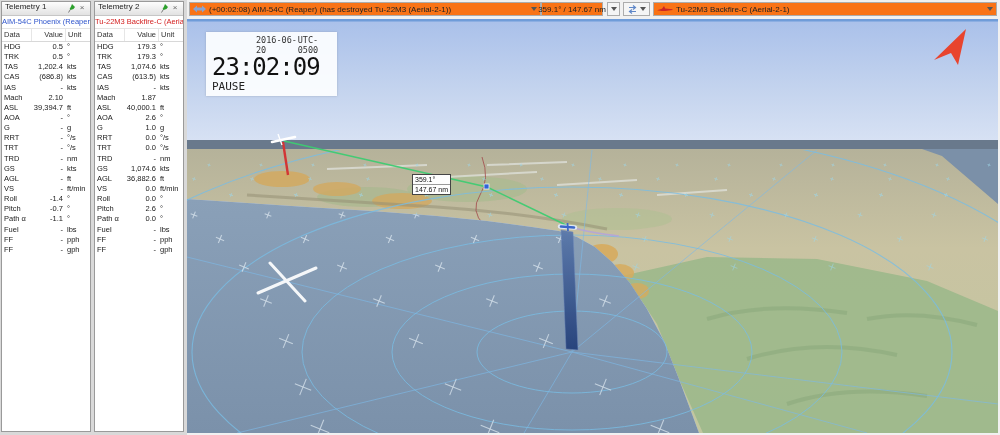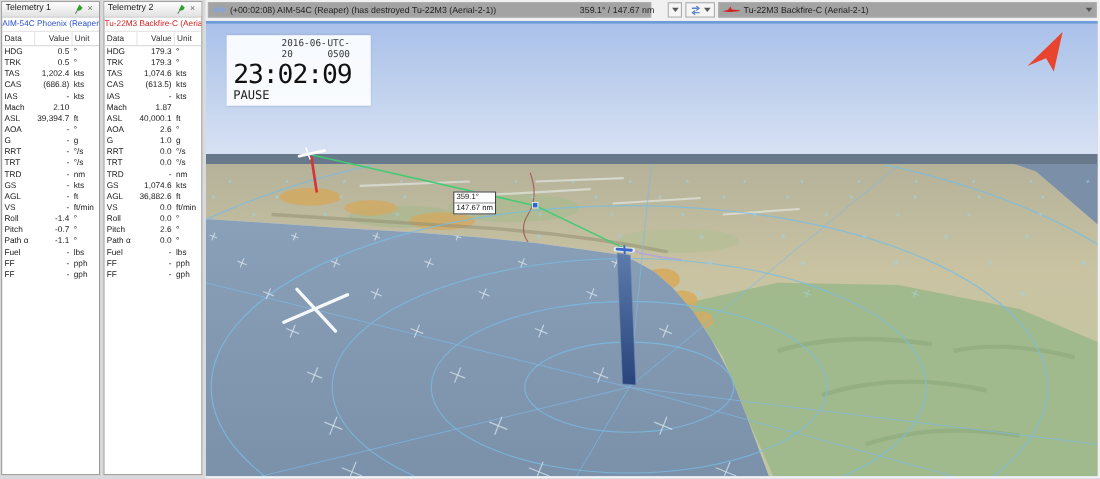--- a/index.html
+++ b/index.html
@@ -20,26 +20,26 @@
   .colhead span{padding:0 2px;overflow:hidden;}
   .colhead .c1{border-left:1px solid #e6e6e6;text-align:right;}
   .colhead .c2{border-left:1px solid #e6e6e6;}
   .trow{height:10.15px;line-height:10.15px;font-size:7.5px;color:#1a1a1a;}
   .trow span{padding:0 2px;white-space:nowrap;overflow:hidden;}
   .trow .v{text-align:right;}
 
   
   .map-area{position:absolute;left:187px;top:0;right:0;bottom:0;background:#f1f1f1;}
   .toolbar{position:absolute;left:0;top:0;right:0;height:19px;background:#f1f1f1;}
-  .combo,.btn,.readout{position:absolute;top:2px;height:14px;background:#a3a3a3;border:1px solid #acacac;box-sizing:border-box;display:flex;align-items:center;font-size:8px;color:#222;}
+  .combo,.btn,.readout{position:absolute;top:2px;height:14px;background:#f97316;border:1px solid #acacac;box-sizing:border-box;display:flex;align-items:center;font-size:8px;color:#222;}
   .combo{padding:0 3px;}
   .combo .txt{flex:1;white-space:nowrap;overflow:hidden;}
   .chev{width:0;height:0;border-left:3px solid transparent;border-right:3px solid transparent;border-top:4px solid #555;margin-left:3px;flex:none;}
   .combo1{left:2px;width:352px;}
-  .readout{left:343px;width:62px;justify-content:center;white-space:nowrap;}
+  .readout{left:354px;width:62px;justify-content:center;white-space:nowrap;}
   .dd1{left:420px;width:13px;justify-content:center;background:#f5f5f5;}
   .swapbtn{left:436px;width:27px;justify-content:center;background:#f5f5f5;gap:2px;}
   .combo2{left:466px;right:3px;}
   .combo2 .plane-ic{margin-right:3px;flex:none;}
 
   .viewport{position:absolute;left:0;top:19px;right:2px;bottom:2px;overflow:hidden;background:#c7d6ef;}
   .viewport svg{display:block;width:100%;height:100%;}
 
   
   .clock{position:absolute;left:19px;top:13px;width:131px;background:rgba(253,254,255,0.92);padding:3px 6px 3px 6px;box-sizing:border-box;font-family:"DejaVu Sans Mono",monospace;color:#111;box-shadow:0 0 2px rgba(120,130,150,.5);}

